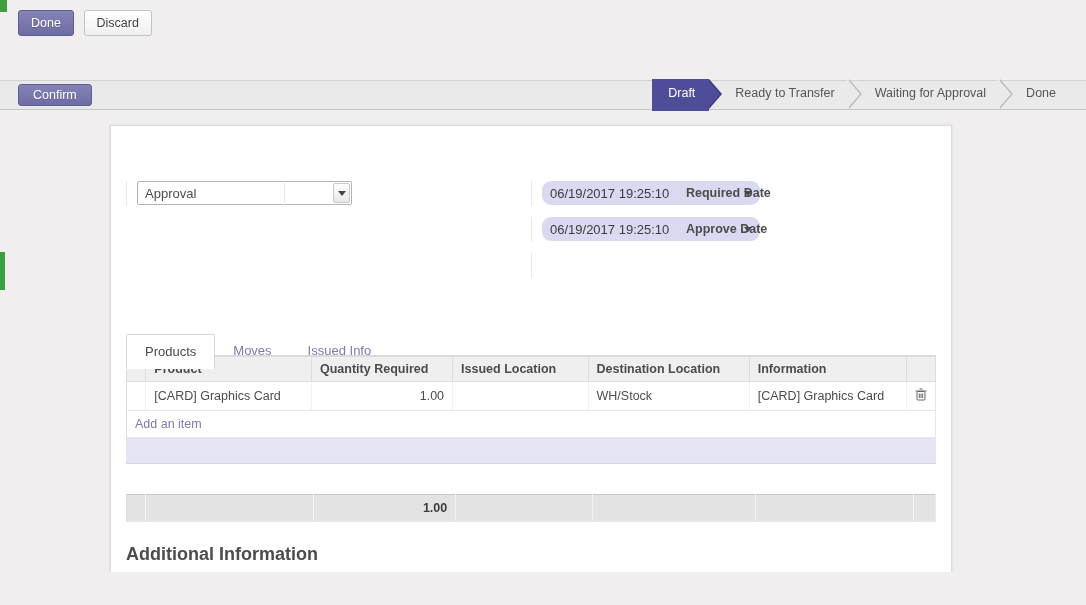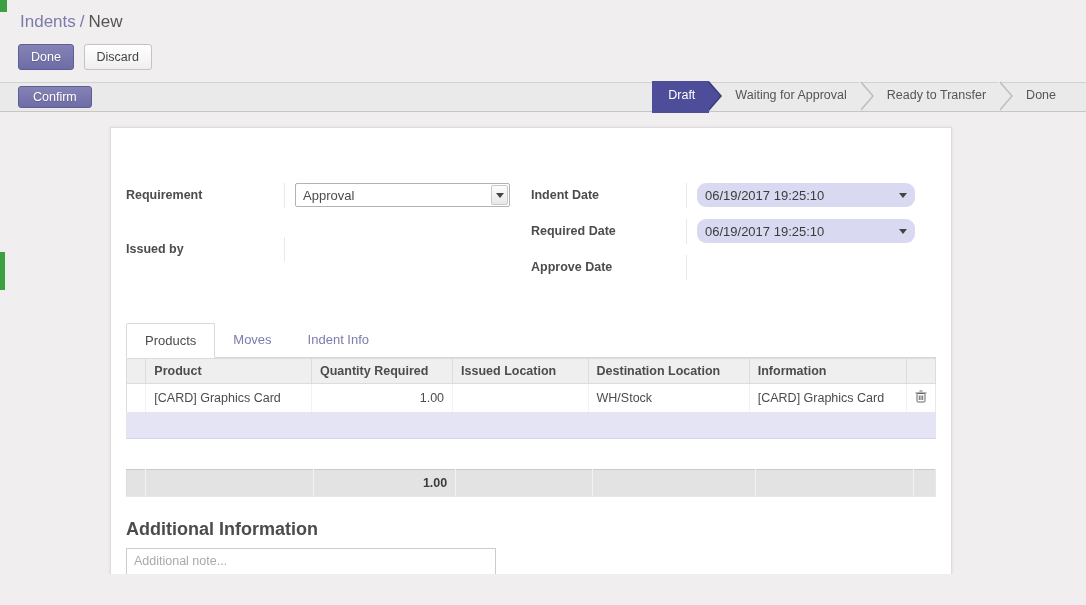--- a/index.html
+++ b/index.html
@@ -32,20 +32,21 @@
     background:linear-gradient(#ffffff,#efefef); border:1px solid #c3c3c3; color:#444;
     margin-left:6px;
   }
 
   
   .statusbar {
     height:30px; background:#eaeaea;
     border-top:1px solid #d2d2d2; border-bottom:1px solid #c6c6c6;
     display:flex; align-items:center; justify-content:space-between;
     padding:0 0 0 18px;
+    margin-top:32px;
   }
   .statusbar .confirm-btn { padding:3px 14px; font-size:12.5px; }
   .sb-steps { display:flex; height:32px; align-items:stretch; padding-right:16px; }
   .sb-step {
     position:relative; line-height:28px; padding:0 14px 0 26px;
     font-size:12.5px; color:#555; cursor:pointer; white-space:nowrap;
   }
   .sb-step:not(:last-child)::before {
     content:''; position:absolute; top:0; right:-13px; z-index:2;
     border-top:15px solid transparent; border-bottom:15px solid transparent;
@@ -84,21 +85,21 @@
   }
   .caret-down { width:0; height:0; border-left:4px solid transparent; border-right:4px solid transparent; border-top:5px solid #444; }
   .datefield {
     width:218px; height:24px; background:#d9d9f2; border-radius:9px; cursor:pointer;
     display:flex; align-items:center; justify-content:space-between; padding:0 8px; color:#3c3c3c;gap:26px;
   }
   .empty-field { width:218px; height:22px; }
 
   
   .tabs { margin-top:42px; display:flex; border-bottom:1px solid #d9d9d9; padding-left:0; }
-  .tab { padding:9px 18px; font-size:13px; cursor:pointer; color:#7c7bad; position:relative; top:1px; }
+  .tab { padding:9px 18px; font-size:13px; cursor:pointer; color:#7c7bad; position:relative; top:14px; }
   .tab.active {
     background:#fff; color:#4c4c4c; border:1px solid #d9d9d9; border-bottom:1px solid #fff;
     border-radius:2px 2px 0 0;
   }
 
   
   table.grid { width:100%; border-collapse:collapse; font-size:12.5px; }
   table.grid th {
     background:#efefef; font-weight:bold; text-align:left; color:#4c4c4c;
     border:1px solid #dcdcdc; padding:5px 8px;
@@ -128,61 +129,55 @@
 
   .trash-icon { cursor:pointer; display:inline-block; }
 </style>
 </head>
 <body>
 
 <div class="corner-green"></div>
 <div class="edge-green"></div>
 
 <div class="top-header">
-  <div class="breadcrumb">
-    <span class="bc-link">Indents</span><span class="bc-sep">/</span><span class="bc-current">New</span>
-  </div>
   <div>
     <button class="btn btn-primary">Done</button>
     <button class="btn btn-default">Discard</button>
   </div>
 </div>
 
 <div class="statusbar">
   <button class="btn btn-primary confirm-btn">Confirm</button>
   <div class="sb-steps">
     <div class="sb-step active">Draft</div>
+    <div class="sb-step">Ready to Transfer</div>
     <div class="sb-step">Waiting for Approval</div>
-    <div class="sb-step">Ready to Transfer</div>
     <div class="sb-step">Done</div>
   </div>
 </div>
 
 <div class="sheet-wrap">
   <div class="sheet">
 
     <div class="form-grid">
       <div class="form-col left">
-        <div class="f-label">Requirement</div>
         <div class="f-cell">
           <div class="select-box">
             <span>Approval</span>
             <span class="sel-btn">
                 <span class="caret-down"></span>
               </span>
           </div>
         </div>
-        <div class="f-label">Issued by</div>
         <div class="f-cell">
           <div class="empty-field"></div>
         </div>
       </div>
 
       <div class="form-col right">
-        <div class="f-label">Indent Date</div>
         <div class="f-cell">
           <div class="datefield">
             <span>06/19/2017 19:25:10</span>
             <span class="caret-down"></span>
           </div>
         </div>
         <div class="f-label">Required Date</div>
         <div class="f-cell">
           <div class="datefield">
             <span>06/19/2017 19:25:10</span>
@@ -193,21 +188,21 @@
         <div class="f-cell">
           <div class="empty-field"></div>
         </div>
       </div>
     </div>
 
     
     <div class="tabs">
       <div class="tab active">Products</div>
       <div class="tab">Moves</div>
-      <div class="tab">Indent Info</div>
+      <div class="tab">Issued Info</div>
     </div>
 
     
     <table class="grid">
       <colgroup>
         <col style="width:2.4%">
           <col style="width:20.7%">
           <col style="width:17.6%">
         <col style="width:16.9%">
           <col style="width:20.1%">
@@ -239,20 +234,23 @@
                     <line x1="0.5" y1="3" x2="11.5" y2="3"></line>
                     <line x1="4.5" y1="1" x2="7.5" y2="1"></line>
                     <line x1="4.3" y1="5.5" x2="4.3" y2="10"></line>
                     <line x1="6" y1="5.5" x2="6" y2="10"></line>
                     <line x1="7.7" y1="5.5" x2="7.7" y2="10"></line>
                   </g>
                 </svg>
           </span>
         </td>
       </tr>
+      <tr class="add-item-row">
+        <td colspan="7"><span>Add an item</span></td>
+      </tr>
     </tbody>
       </table>
     <div class="new-row"></div>
 
     
     <table class="grid footer-grid">
       <colgroup>
         <col style="width:2.4%">
           <col style="width:20.7%">
           <col style="width:17.6%">

